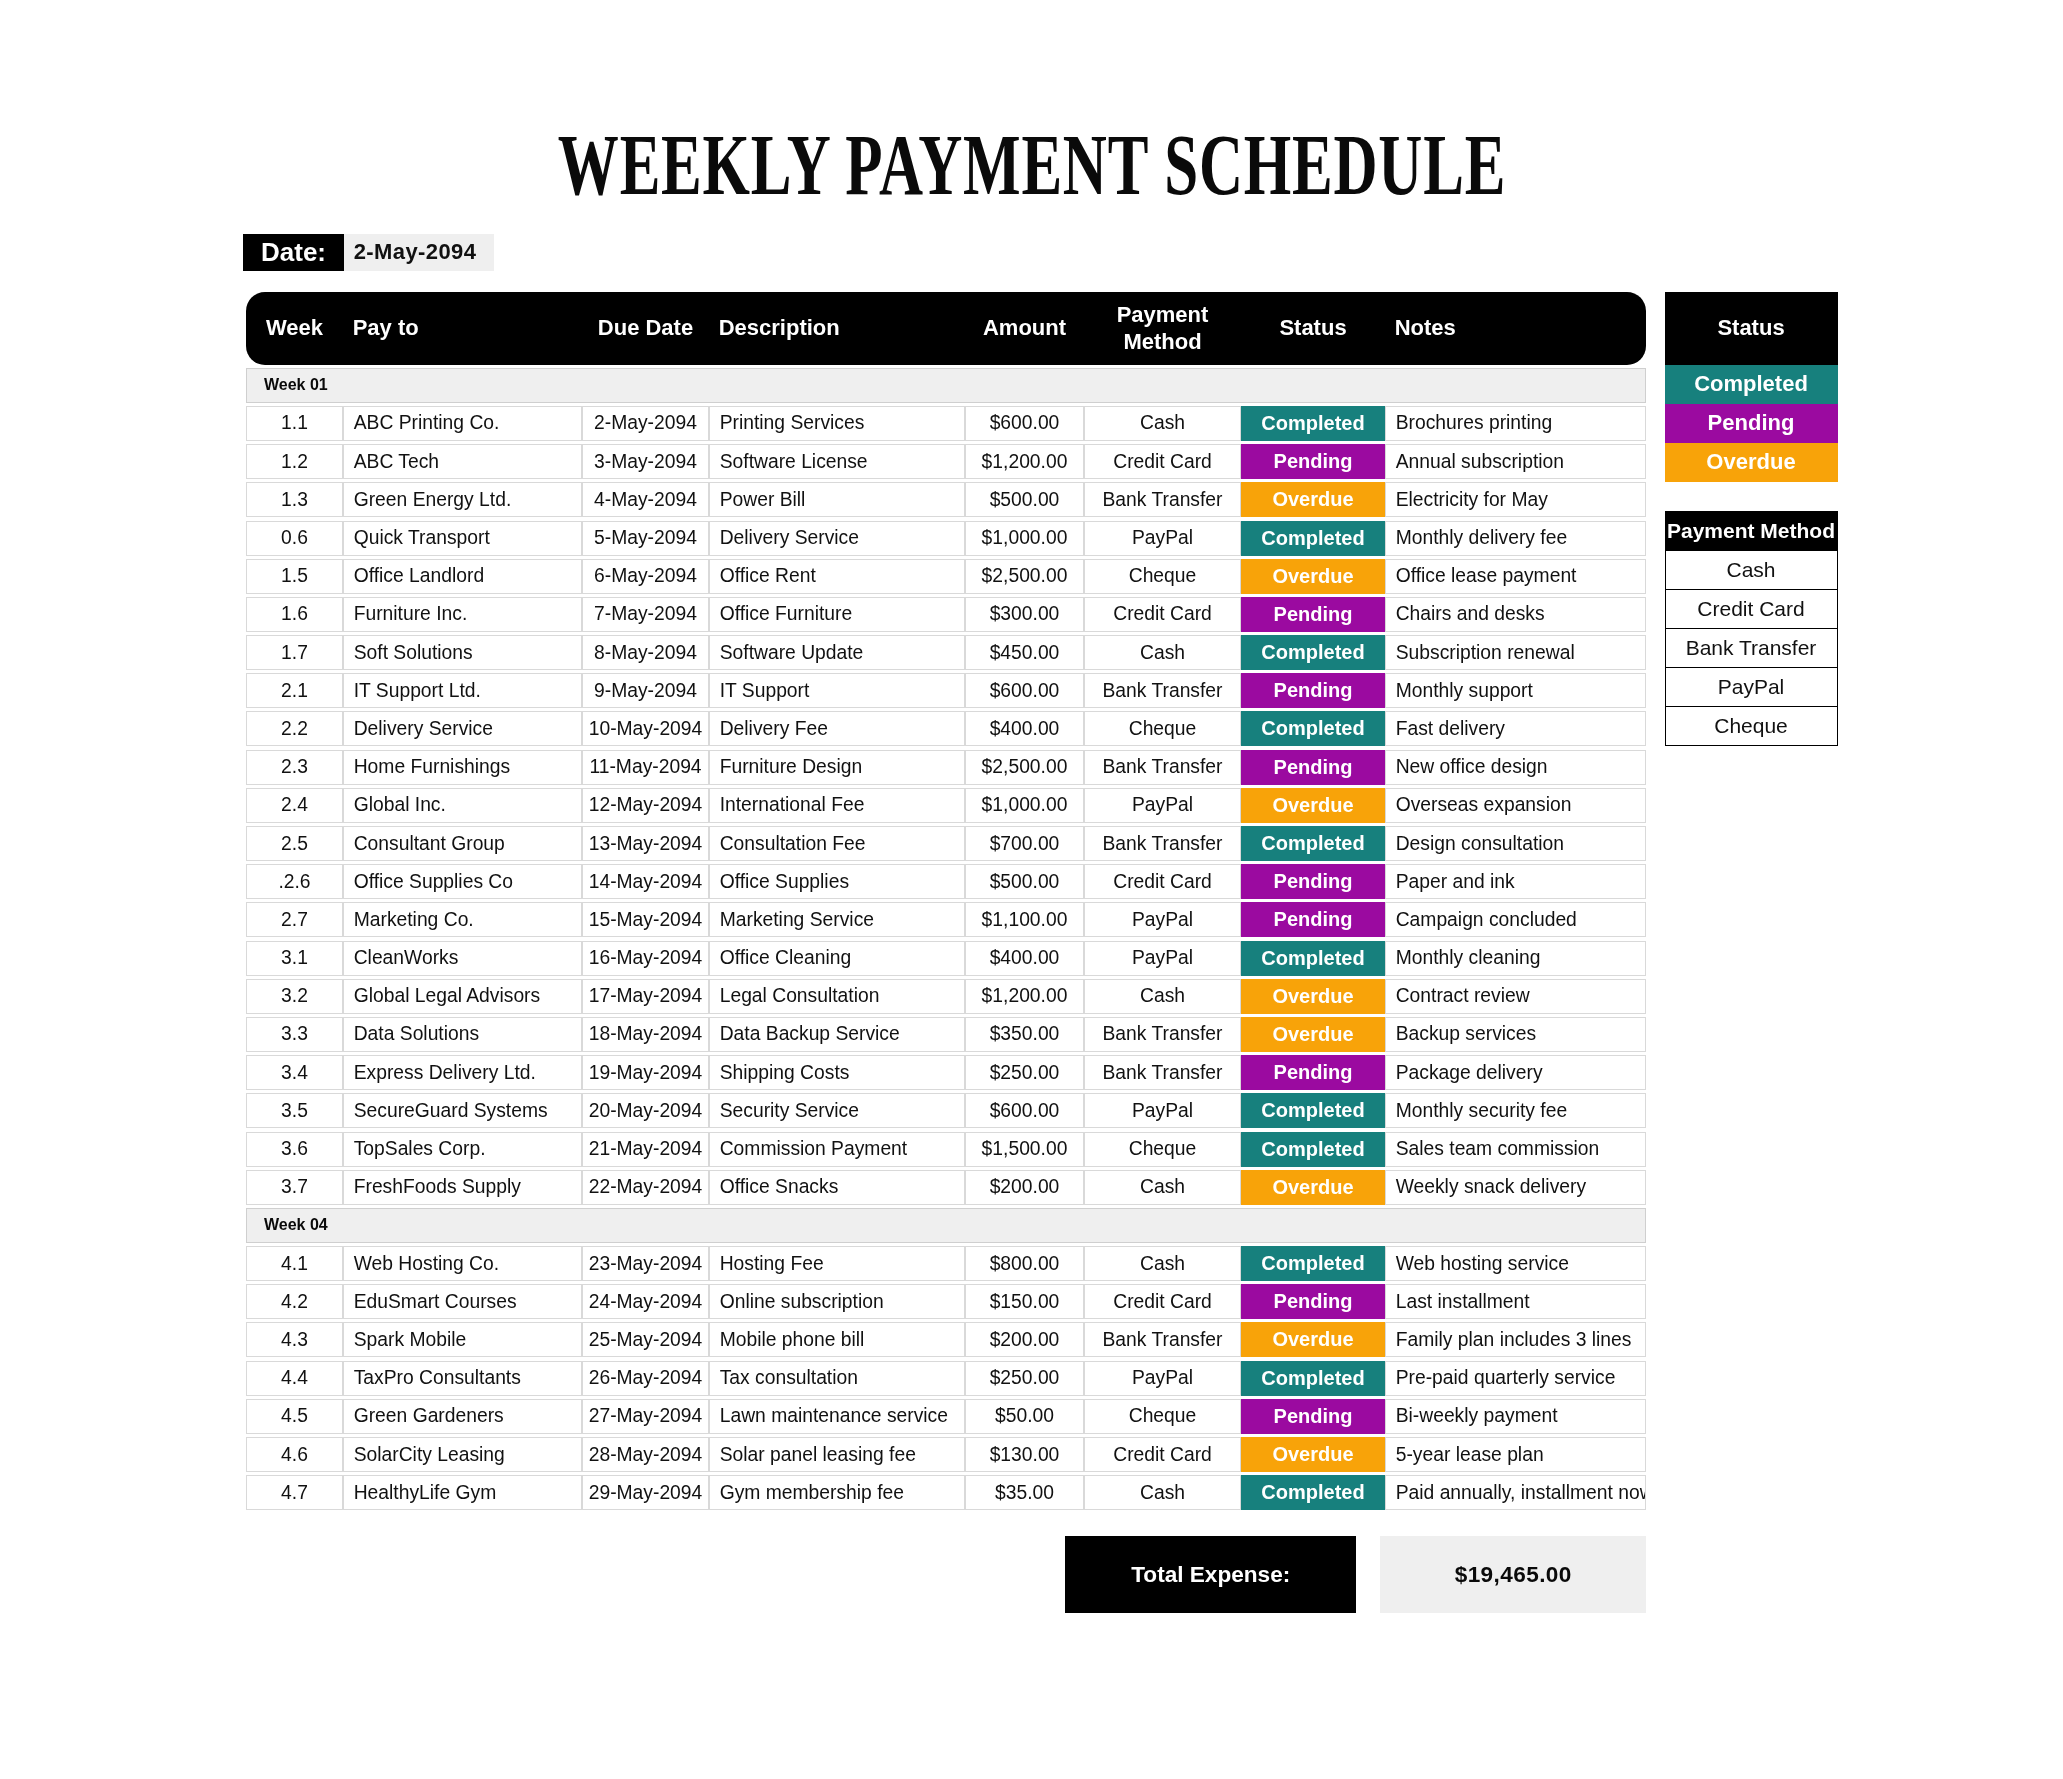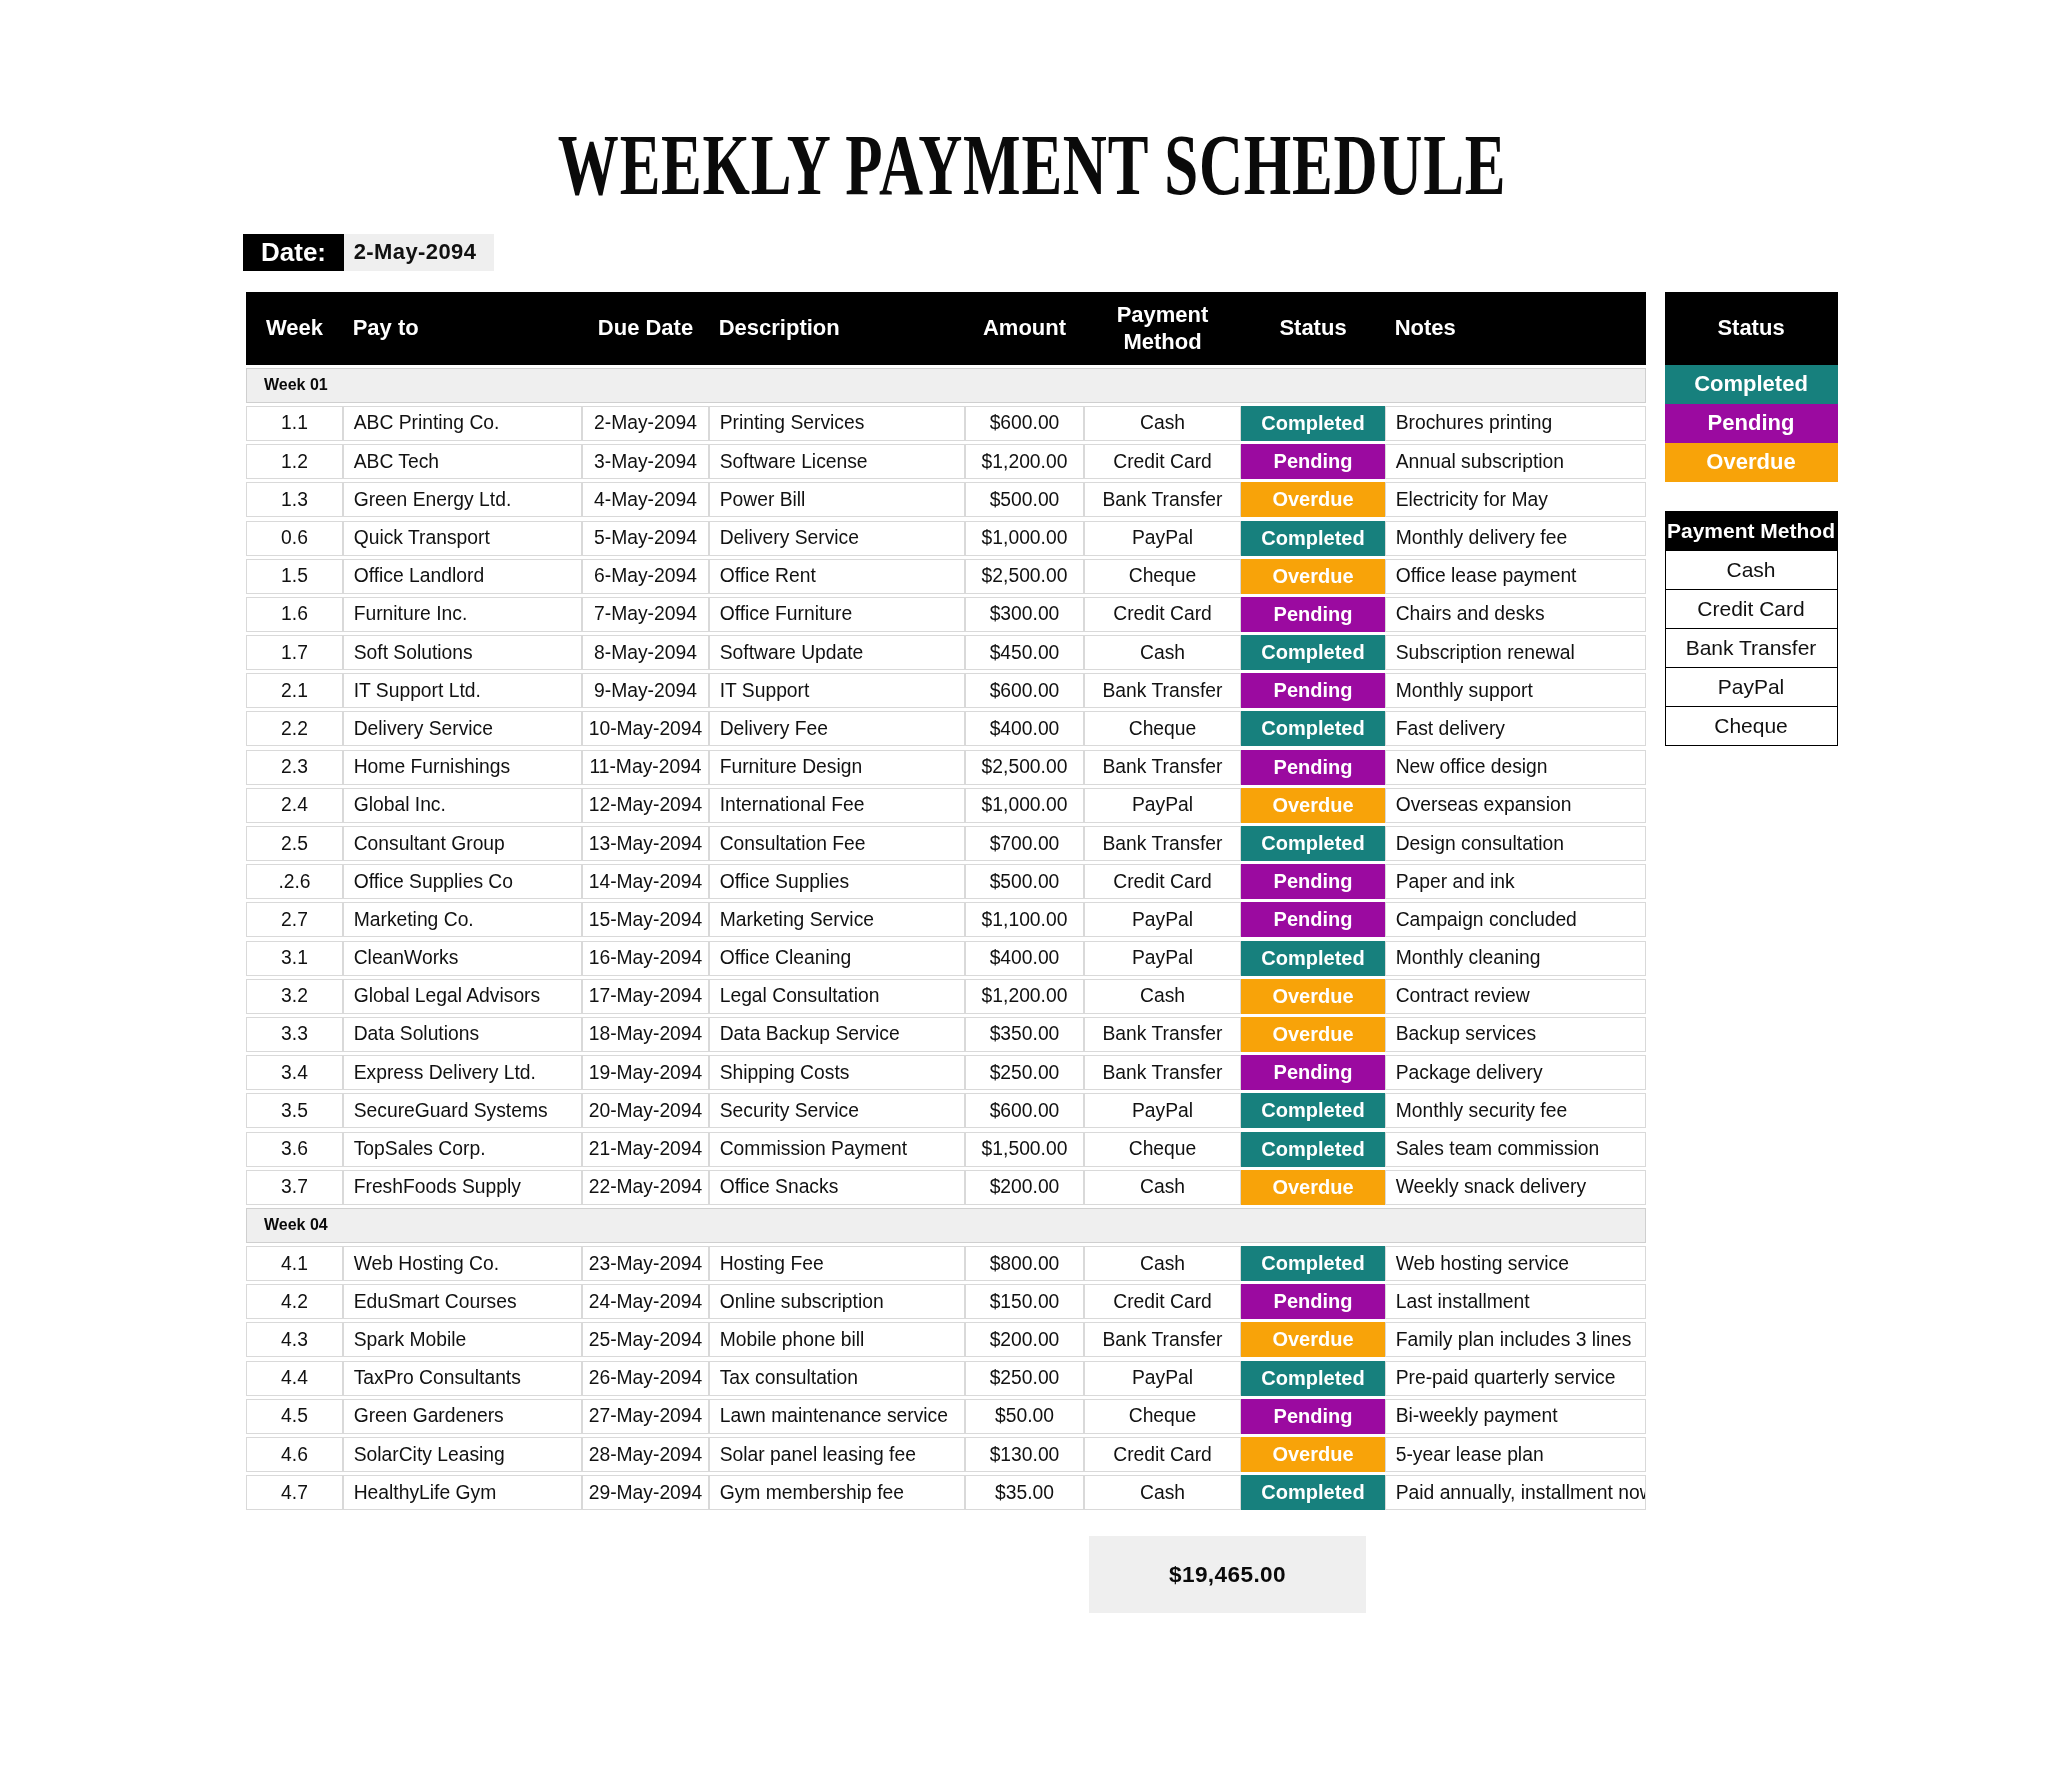--- a/index.html
+++ b/index.html
@@ -20,21 +20,21 @@
   .date-label{
     background:#000;color:#fff;font-weight:bold;font-size:26px;width:101px;
     display:flex;align-items:center;justify-content:center;
   }
   .date-value{
     background:#efefef;width:140px;display:flex;align-items:center;
     padding-left:9.7px;font-weight:bold;font-size:22px;letter-spacing:0.4px;
   }
   .main{display:flex;align-items:flex-start;margin:21px 0 0 246px;gap:18.5px;}
   .table-wrap{width:1400px;}
-  .grid8{display:grid;grid-template-columns:97px 239px 127px 256px 119px 157px 144px 261px;}
+  .grid8{display:grid;grid-template-columns:97px 239px 127px 256px 119px 157px 144px 261px;border-radius:19px;}
   .thead{background:#000;color:#fff;height:73px;align-items:center;font-weight:bold;font-size:22px;}
   .thead .h{text-align:center;padding:0 4.8px;line-height:1.25;}
   .thead .h.left{text-align:left;padding-left:9.7px;}
   .band{
     height:35px;background:#efefef;border:0.8px solid #cfcfcf;margin-top:3.2px;
     display:flex;align-items:center;padding-left:17px;font-weight:bold;font-size:16px;
     box-sizing:border-box;color:#0a0a0a;
   }
   .row{margin-top:3.2px;}
   .cell{
@@ -375,20 +375,21 @@
           <div class="cell">29-May-2094</div>
           <div class="cell left">Gym membership fee</div>
           <div class="cell">$35.00</div>
           <div class="cell">Cash</div>
           <div class="cell status" style="background: rgb(23, 128, 125);">Completed</div>
           <div class="cell left">Paid annually, installment now</div>
         </div>
       </div>
 
     <div class="total-row">
+      <div class="total-label">Total Expense:</div>
       <div class="total-value">$19,465.00</div>
     </div>
   </div>
 
   <div class="legend">
     <div class="legend-status">
       <div class="lhead">Status</div>
       <div class="litem" style="background: rgb(23, 128, 125);">Completed</div>
       <div class="litem" style="background: rgb(155, 10, 160);">Pending</div>
       <div class="litem" style="background: rgb(248, 163, 9);">Overdue</div>

